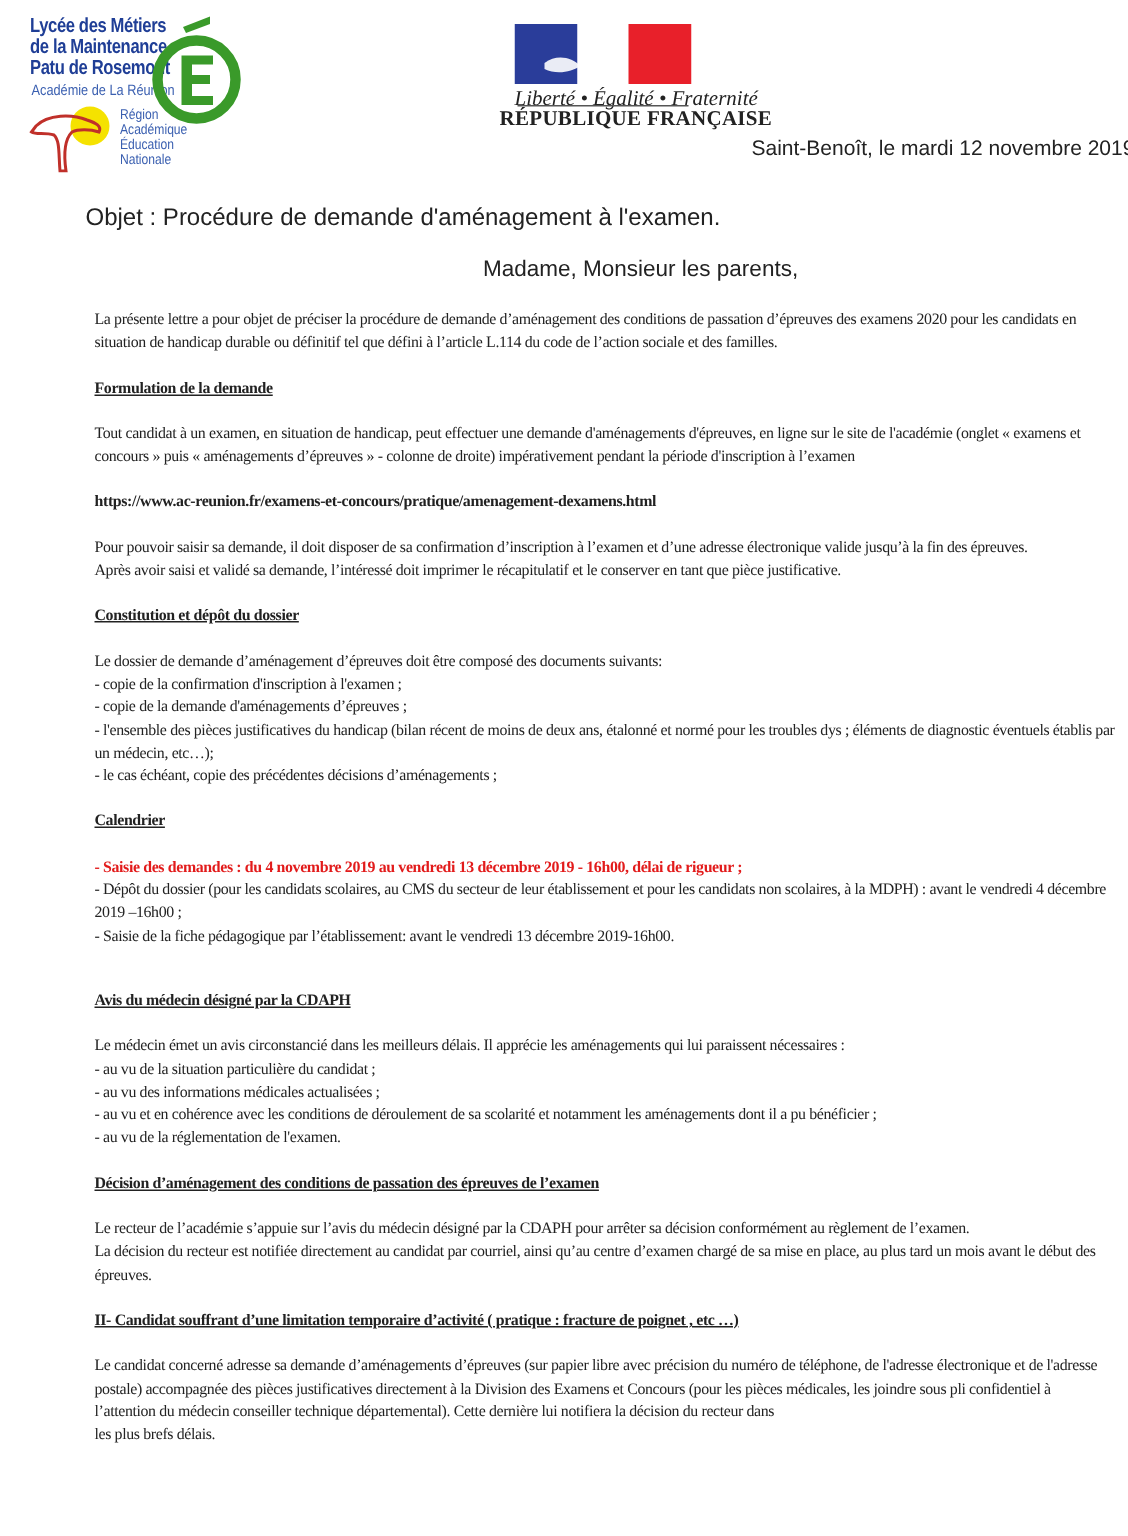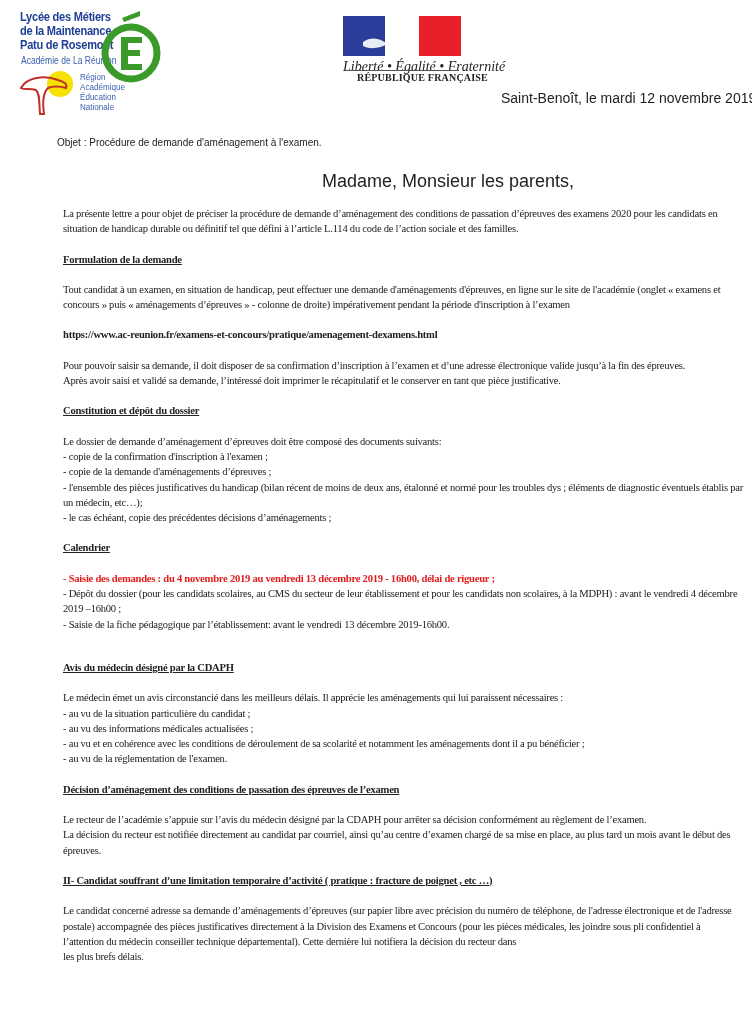--- a/index.html
+++ b/index.html
@@ -9,26 +9,26 @@
   .school-name { left:20px; top:10px; font-family:"Liberation Sans", sans-serif; font-weight:bold;
                  color:#1f3e96; font-size:13.5px; line-height:14px; letter-spacing:-0.3px; transform:scaleX(0.82); transform-origin:left top; }
   .school-acad { left:21px; top:55px; color:#3a5fb0; font-size:10px; transform:scaleX(0.85); transform-origin:left top; }
   .region-text { left:80px; top:72px; color:#3a5fb0; font-size:9.5px; line-height:10px; transform:scaleX(0.85); transform-origin:left top; }
   .e-logo { left:100px; top:8px; width:62px; height:75px; }
   .tree-logo { left:18px; top:70px; width:70px; height:45px; }
   .rf-flag { left:343px; top:16px; width:118px; height:40px; }
   .rf-motto { left:343px; top:59px; width:118px; font-family:"Liberation Serif", serif; font-style:italic;
               font-size:14px; color:#222; text-align:center; white-space:nowrap; }
   .rf-line { left:345px; top:70px; width:114px; height:1px; background:#555; }
-  .rf-name { left:357px; top:72px; width:118px; font-family:"Liberation Serif", serif; font-weight:bold;
-             font-size:10px; color:#222; text-align:left; letter-spacing:0.2px; white-space:nowrap; }
+  .rf-name { left:333px; top:72px; width:118px; font-family:"Liberation Serif", serif; font-weight:bold;
+             font-size:14px; color:#222; text-align:left; letter-spacing:0.2px; white-space:nowrap; }
 
   .date-line { left:501px; top:90px; font-size:14px; color:#222; white-space:nowrap; }
-  .objet { left:57px; top:137px; font-size:10px; color:#222; white-space:nowrap; }
-  .salutation { left:322px; top:171px; font-size:18px; color:#222; white-space:nowrap; }
+  .objet { left:57px; top:137px; font-size:16px; color:#222; white-space:nowrap; }
+  .salutation { left:322px; top:171px; font-size:15px; color:#222; white-space:nowrap; }
 
   .body { left:63px; top:206px; width:680px; font-family:"Liberation Sans", sans-serif;
           font-size:10.6px; line-height:15.3px; color:#222; letter-spacing:-0.25px; }
   .body p { margin:0;font-family:Liberation Serif, serif; }
   .gap { height:15px; }
   .gap-big { height:28px; }
   .h { font-weight:bold; text-decoration:underline; }
   .link { font-weight:bold; color:#222; text-decoration:none; }
   .red { color:#e21b1b; font-weight:bold; }
 </style>

